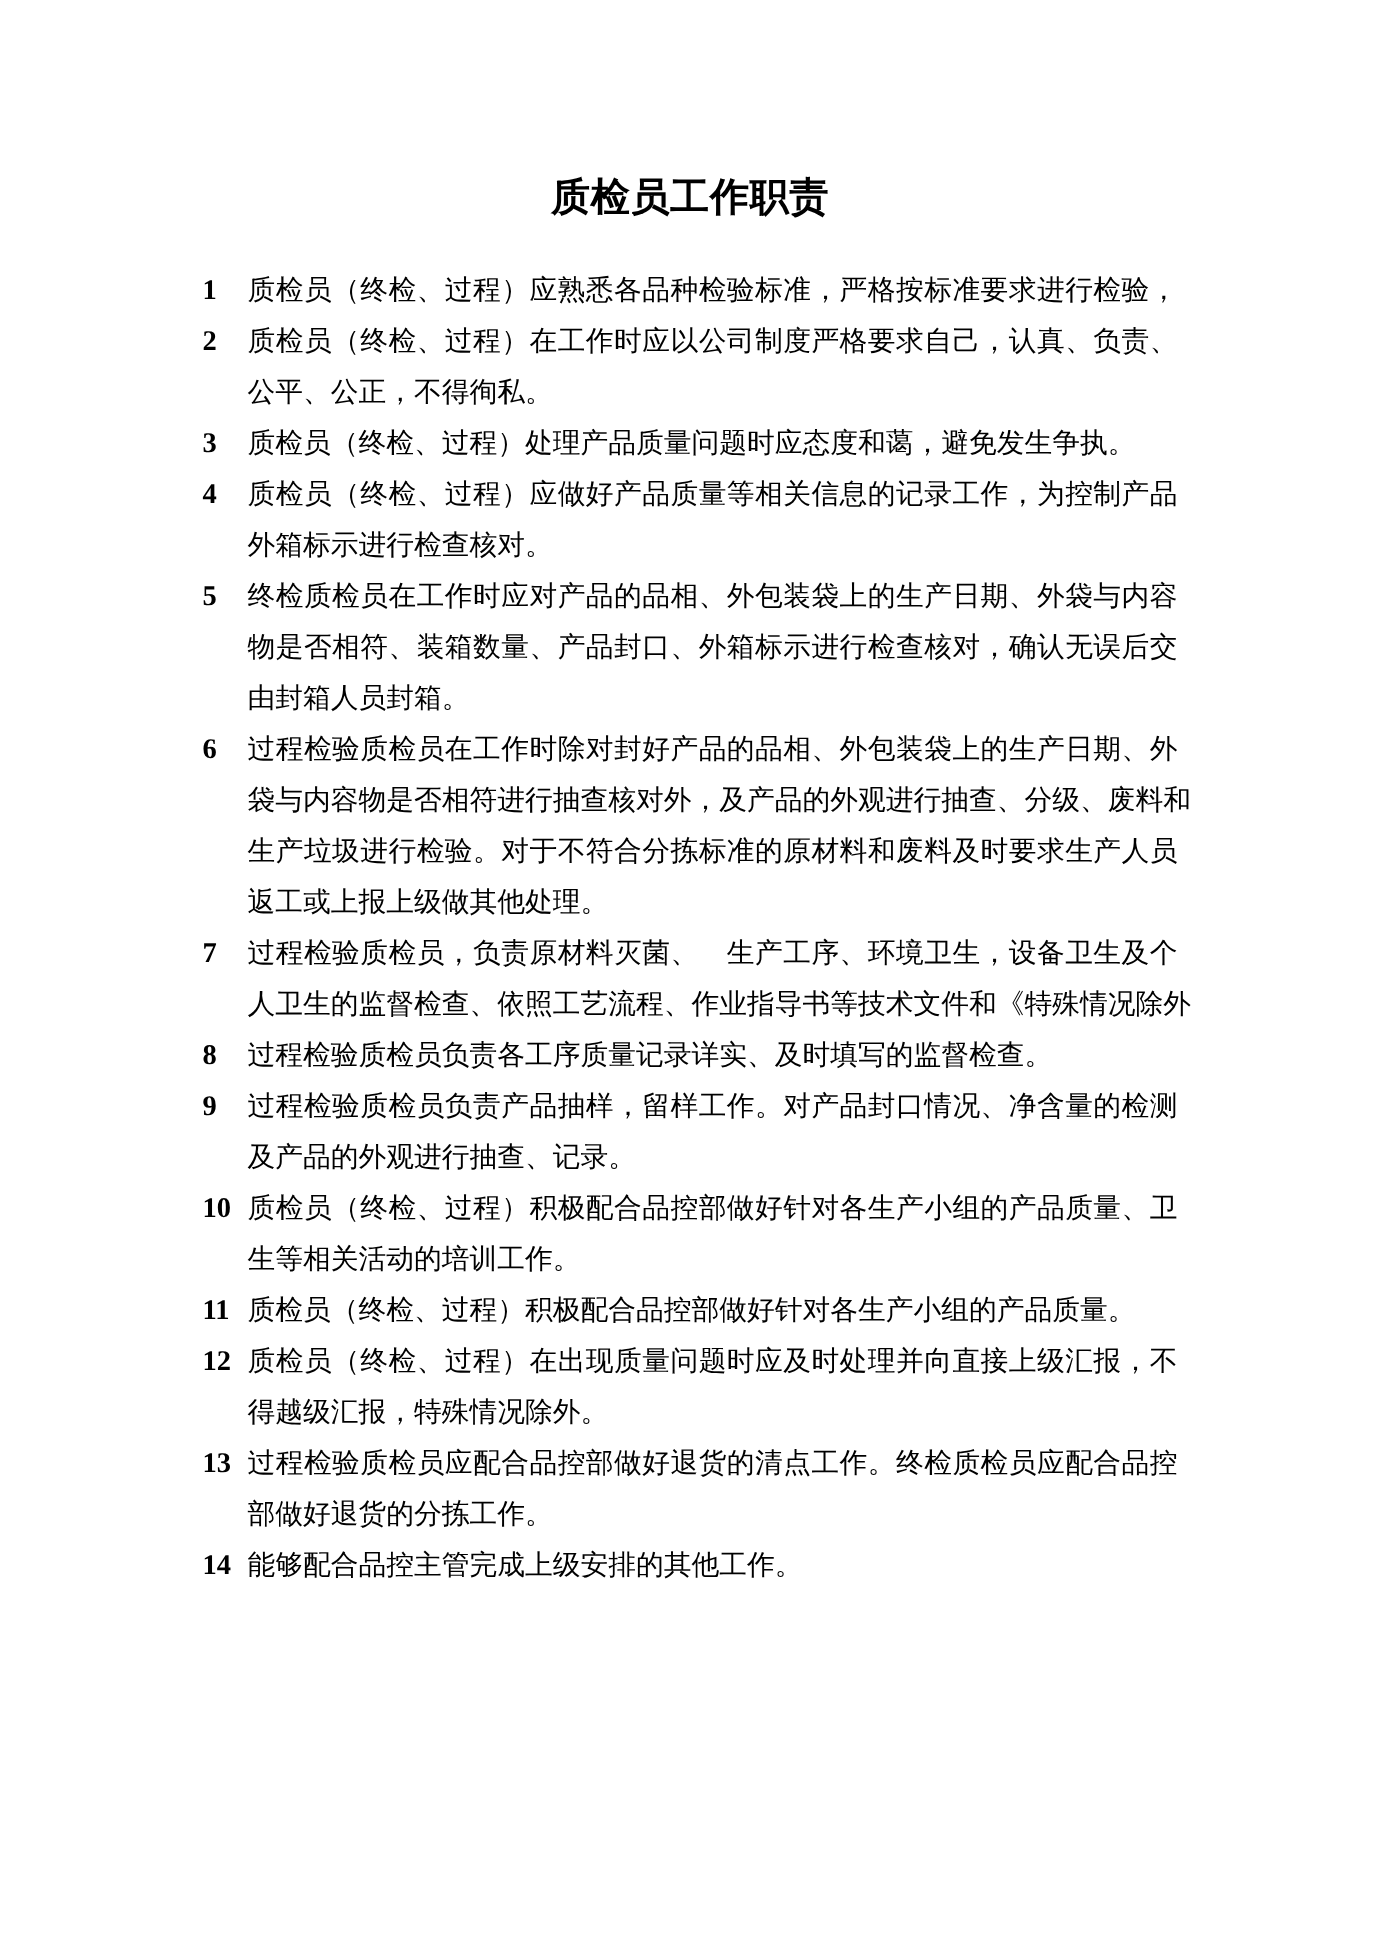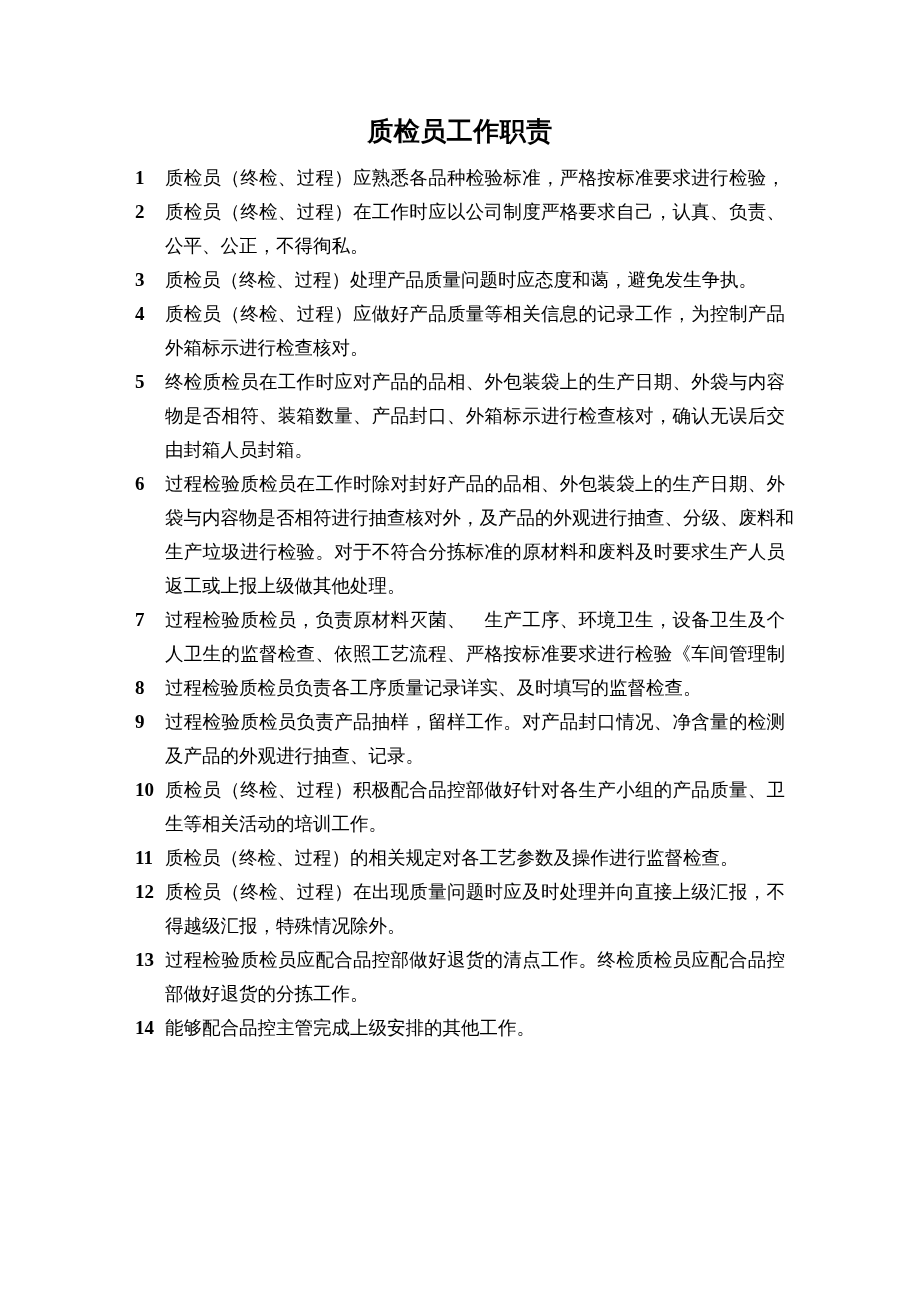--- a/index.html
+++ b/index.html
@@ -23,21 +23,21 @@
     height: 1302px;
     background: #ffffff;
   }
   .doc {
     position: absolute;
     left: 135px;
     top: 112px;
     width: 650px;
   }
   .title {
-    margin: 0 0 9px 0;
+    margin: 0 0 25px 0;
     text-align: center;
     font-size: 26px;
     font-weight: bold;
     line-height: 40px;
     letter-spacing: 0.5px;
   }
   .list {
     width: 650px;
   }
   .item {
@@ -116,21 +116,21 @@
             <div class="line fill">过程检验质检员在工作时除对封好产品的品相、外包装袋上的生产日期、外</div>
             <div class="line fill">袋与内容物是否相符进行抽查核对外，及产品的外观进行抽查、分级、废料和</div>
             <div class="line fill">生产垃圾进行检验。对于不符合分拣标准的原材料和废料及时要求生产人员</div>
             <div class="line">返工或上报上级做其他处理。</div>
           </div>
         </div>
         <div class="item">
           <span class="num">7</span>
           <div class="txt">
             <div class="line fill">过程检验质检员，负责原材料灭菌、　生产工序、环境卫生，设备卫生及个</div>
-            <div class="line fill">人卫生的监督检查、依照工艺流程、严格按标准要求进行检验《车间管理制</div>
+            <div class="line fill">人卫生的监督检查、依照工艺流程、作业指导书等技术文件和《特殊情况除外</div>
           </div>
         </div>
         <div class="item">
           <span class="num">8</span>
           <div class="txt">
             <div class="line">过程检验质检员负责各工序质量记录详实、及时填写的监督检查。</div>
           </div>
         </div>
         <div class="item">
           <span class="num">9</span>
@@ -142,21 +142,21 @@
         <div class="item">
           <span class="num">10</span>
           <div class="txt">
             <div class="line fill">质检员（终检、过程）积极配合品控部做好针对各生产小组的产品质量、卫</div>
             <div class="line">生等相关活动的培训工作。</div>
           </div>
         </div>
         <div class="item">
           <span class="num">11</span>
           <div class="txt">
-            <div class="line">质检员（终检、过程）的相关规定对各工艺参数及操作进行监督检查。</div>
+            <div class="line">质检员（终检、过程）积极配合品控部做好针对各生产小组的产品质量。</div>
           </div>
         </div>
         <div class="item">
           <span class="num">12</span>
           <div class="txt">
             <div class="line fill">质检员（终检、过程）在出现质量问题时应及时处理并向直接上级汇报，不</div>
             <div class="line">得越级汇报，特殊情况除外。</div>
           </div>
         </div>
         <div class="item">

